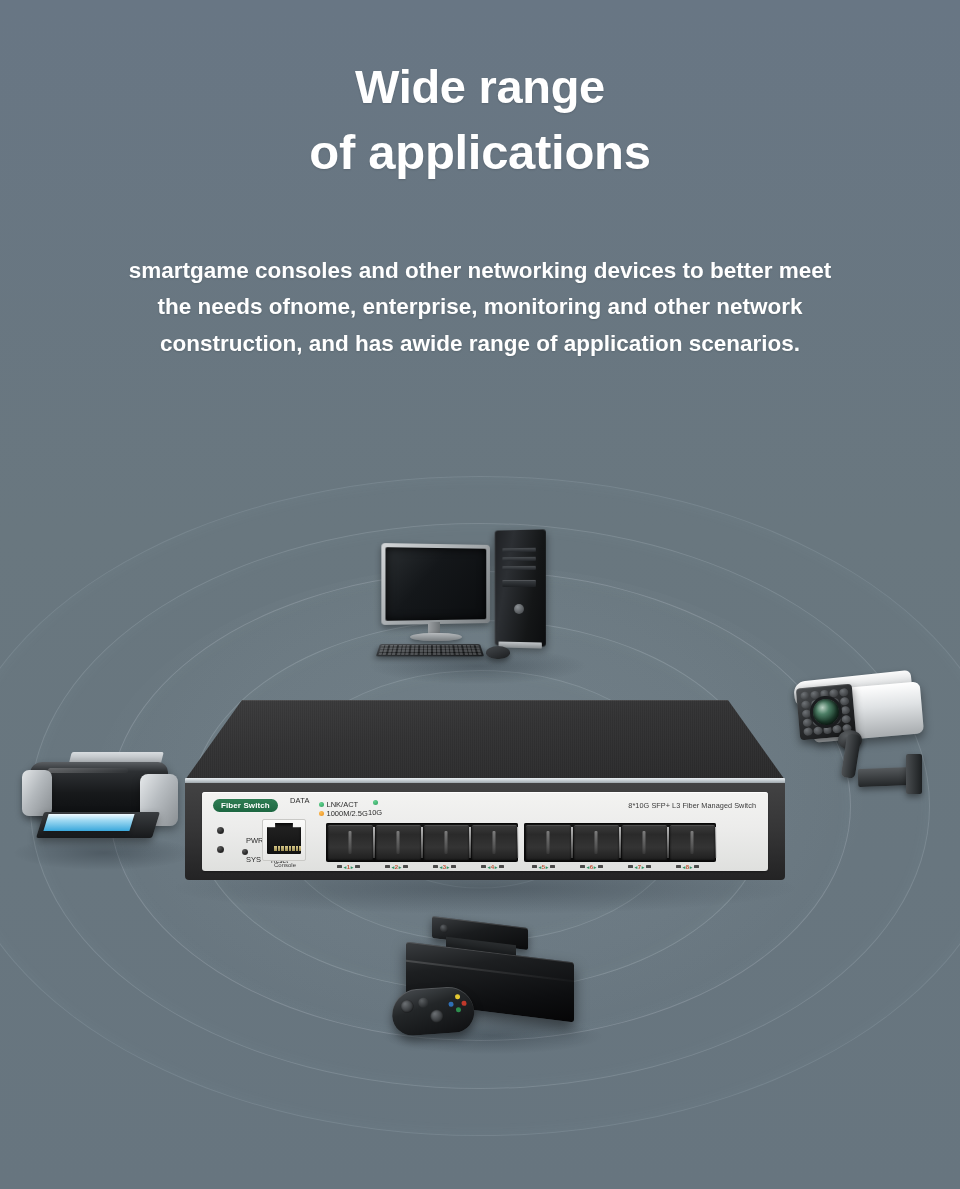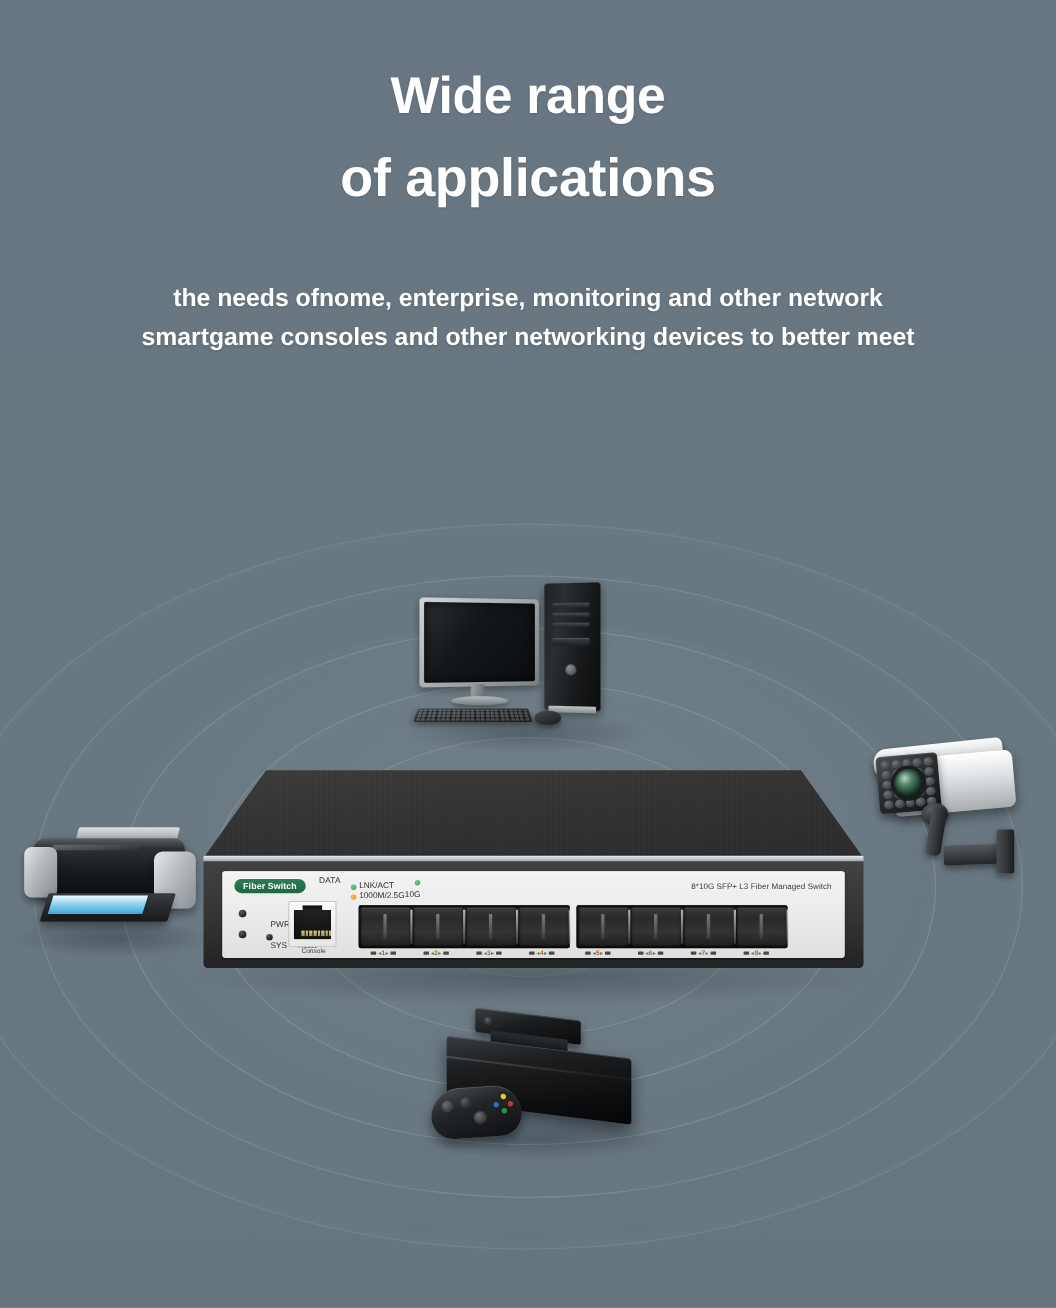--- a/index.html
+++ b/index.html
@@ -52,21 +52,21 @@
 
   
   #headline {
     position:absolute; top:62px; left:0; width:960px;
     text-align:center; color:#ffffff;
     font-weight:bold; letter-spacing:-0.3px;
     line-height:1.08;
     text-shadow:0 1px 2px rgba(20,30,40,0.18);
   }
   #headline .l1 { display:block; font-size:47px; }
-  #headline .l2 { display:block; font-size:49px; margin-top:23px; }
+  #headline .l2 { display:block; font-size:49px; margin-top:13px; }
 
   #bodycopy {
     position:absolute; top:253px; left:0; width:960px;
     text-align:center; color:#ffffff;
     font-size:22.5px; font-weight:bold; line-height:1.62;
     padding:0 16px;
     text-shadow:0 1px 2px rgba(20,30,40,0.16);
   }
   #bodycopy span { display:block; white-space:nowrap; }
 
@@ -119,21 +119,21 @@
     border-radius:7px;
     color:#ffffff; font-size:8px; font-weight:bold;
     letter-spacing:0.1px;
     box-shadow:0 0 0 0.6px rgba(255,255,255,0.5);
   }
   #data-label {
     position:absolute; left:88px; top:4px;
     font-size:7.5px; color:#2c2c2c; letter-spacing:0.2px;text-align:right;
   }
   .led-item {
-    position:absolute; display:flex; align-items:flex-end; gap:2.5px;
+    position:absolute; display:flex; align-items:center; gap:2.5px;
     font-size:7.5px; color:#2c2c2c; white-space:nowrap;
   }
   .led-dot { width:5px; height:5px; border-radius:50%; display:inline-block; }
   #led-lnk  { left:117px; top:8px; }
   #led-10g  { left:166px; top:8px;flex-direction:column; }
   #led-1000 { left:117px; top:17px; }
 
   #model-text {
     position:absolute; right:12px; top:9px;
     font-size:7.3px; color:#3a3a3a; letter-spacing:0.05px;
@@ -508,22 +508,23 @@
     <div class="ring r5"></div>
     <div class="ring r6"></div>
   </div>
 
   <h1 id="headline">
     <span class="l1">Wide range</span>
     <span class="l2">of applications</span>
   </h1>
 
   <p id="bodycopy">
+    <span>smartgame consoles and other networking devices to better meet</span>
     <span>the needs ofnome, enterprise, monitoring and other network</span>
-    <span>smartgame consoles and other networking devices to better meet</span>
+    <span>construction, and has awide range of application scenarios.</span>
   </p>
 
   <div class="shadow-ellipse" id="sh-pc"></div>
   <div class="shadow-ellipse" id="sh-printer"></div>
   <div class="shadow-ellipse" id="sh-switch"></div>
   <div class="shadow-ellipse" id="sh-gc"></div>
 
   <div class="device" id="pc">
     <div id="mon-body">
       <div id="mon-screen"></div>

